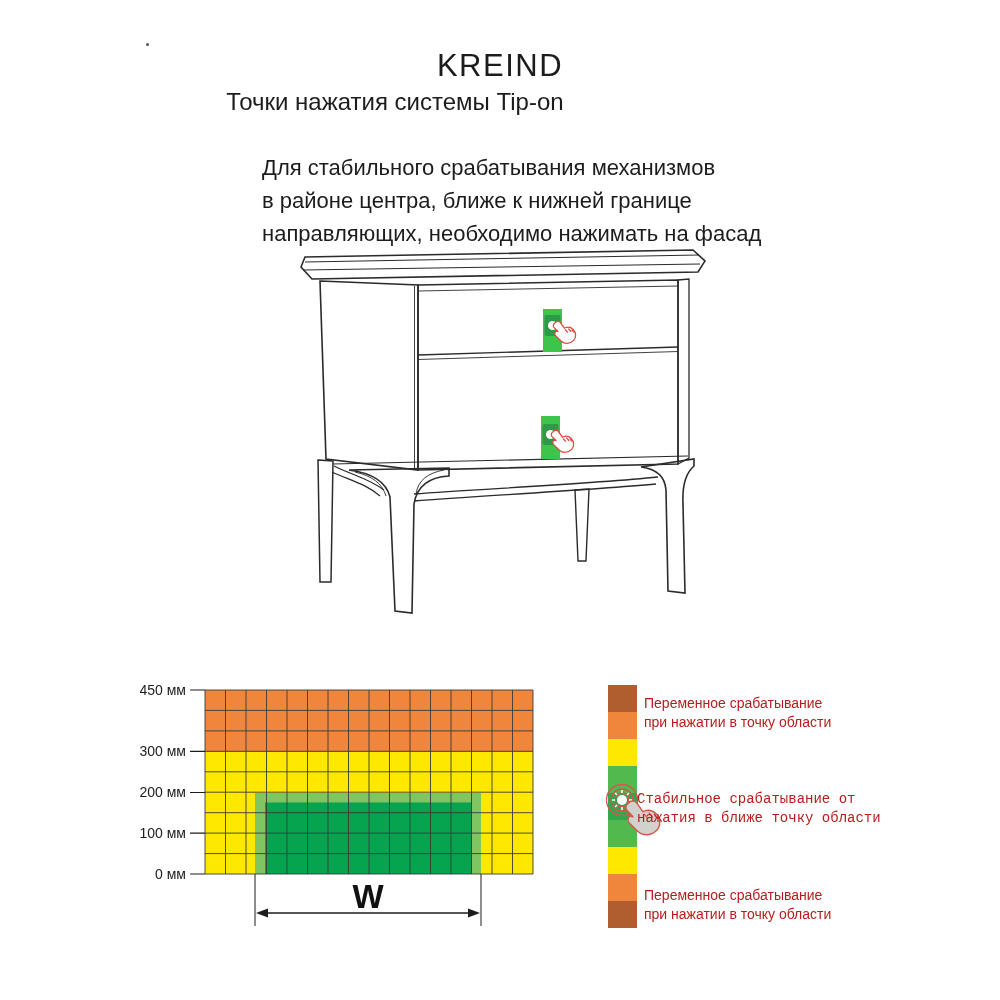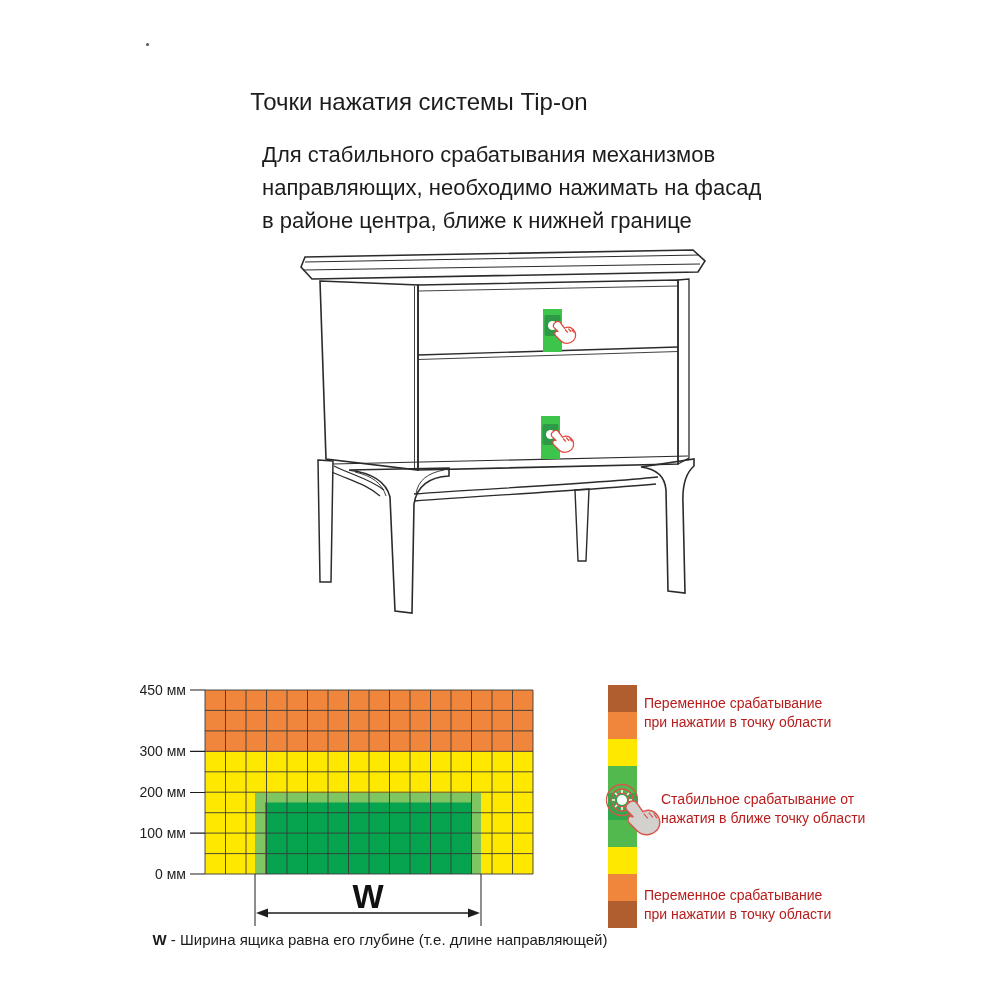--- a/index.html
+++ b/index.html
@@ -1,50 +1,51 @@
 <!DOCTYPE html>
 <html><head>
 <meta charset="utf-8">
 <style>
   html,body{margin:0;padding:0;background:#ffffff;}
   .canvas{position:relative;width:1000px;height:1000px;background:#fff;overflow:hidden;
           font-family:"Liberation Sans","DejaVu Sans",sans-serif;color:#1c1c1c;}
   .brand{position:absolute;top:48px;left:0;width:1000px;text-align:center;
          font-size:31px;letter-spacing:1.5px;font-weight:500;}
-  .subtitle{position:absolute;top:88px;left:0;width:790px;text-align:center;font-size:24px;margin-left:24px;}
-  .intro{position:absolute;left:262px;top:138px;font-size:22px;line-height:33px;}
+  .subtitle{position:absolute;top:88px;left:0;width:790px;text-align:center;font-size:24px;}
+  .intro{position:absolute;left:262px;top:151px;font-size:22px;line-height:33px;}
   .stray-dot{position:absolute;left:146px;top:43px;width:3px;height:3px;background:#555;border-radius:50%;}
   .furniture-svg{position:absolute;left:240px;top:245px;}
   .zones-svg{position:absolute;left:140px;top:675px;}
   .axis-label{font-size:14px;fill:#1c1c1c;}
   .w-big{font-size:33px;font-weight:bold;fill:#111;}
   .caption{position:absolute;left:140px;top:931px;width:480px;text-align:center;font-size:15px;color:#1c1c1c;}
   .caption b{font-weight:bold;}
   .legend-bar{position:absolute;left:608px;top:685px;width:29px;}
   .legend-seg{width:29px;height:27px;}
   .legend-text{position:absolute;font-size:14px;line-height:18.5px;color:#b91c1c;}
   .lt-1{left:644px;top:694px;}
-  .lt-2{left:661px;top:790px;}
+  .lt-2{left:637px;top:790px;font-family:Liberation Mono, monospace;}
   .lt-3{left:644px;top:886px;}
   .legend-icon-svg{position:absolute;left:596px;top:775px;}
   .ln{stroke:#2b2b2b;fill:none;}
 </style>
 </head>
 <body>
 
 <div class="canvas">
 
   <div class="stray-dot"></div>
 
+  <div class="brand">KREIND</div>
   <div class="subtitle">Точки нажатия системы Tip-on</div>
 
   <div class="intro">
     <div>Для стабильного срабатывания механизмов</div>
+    <div>в районе центра, ближе к нижней границе</div>
     <div>направляющих, необходимо нажимать на фасад</div>
-    <div>в районе центра, ближе к нижней границе</div>
   </div>
 
   <svg class="furniture-svg" width="510" height="390" viewBox="240 245 510 390">
     <defs>
       <g id="handG">
         <path d="M1.5,-1.5 C3.5,-3 6,-2.5 7,-0.5 L10.5,5.5 L11.5,5.2 C14.5,4.4 17.5,5.4 19.5,7.8
                  C22.5,11.4 22,16.6 18.5,19.5 C14.5,22.8 8.8,22.3 5.5,18.5 L0.5,12.5
                  C-1,10.6 -0.2,8.2 1.8,7.8 L3.6,8.6 L-0.5,3.5 C-1.6,1.8 -0.5,-0.5 1.5,-1.5 Z"></path>
         <path d="M11,7 L13.5,10.5 M14.5,6.5 L17,10 M18,7.5 L19.8,11" fill="none"></path>
       </g>
@@ -112,23 +113,20 @@
     </g>
     <g>
       <path d="M255,874 V926 M481,874 V926" stroke="#1c1c1c" stroke-width="1" fill="none"></path>
       <path d="M259,913 H477" stroke="#1c1c1c" stroke-width="1.3" fill="none"></path>
       <polygon points="256,913 268,908.5 268,917.5" fill="#1c1c1c"></polygon>
       <polygon points="480,913 468,908.5 468,917.5" fill="#1c1c1c"></polygon>
       <text class="w-big" x="368" y="908" text-anchor="middle">W</text>
     </g>
   </svg>
 
-  <div class="caption">
-    <b>W</b><span> - Ширина ящика равна его глубине (т.е. длине направляющей)</span>
-  </div>
 
   <div class="legend-bar">
     <div class="legend-seg" style="background: rgb(176, 94, 47);"></div>
     <div class="legend-seg" style="background: rgb(240, 134, 60);"></div>
     <div class="legend-seg" style="background: rgb(255, 232, 0);"></div>
     <div class="legend-seg" style="background: rgb(82, 185, 79);"></div>
     <div class="legend-seg" style="background: rgb(47, 168, 78);"></div>
     <div class="legend-seg" style="background: rgb(82, 185, 79);"></div>
     <div class="legend-seg" style="background: rgb(255, 232, 0);"></div>
     <div class="legend-seg" style="background: rgb(240, 134, 60);"></div>

